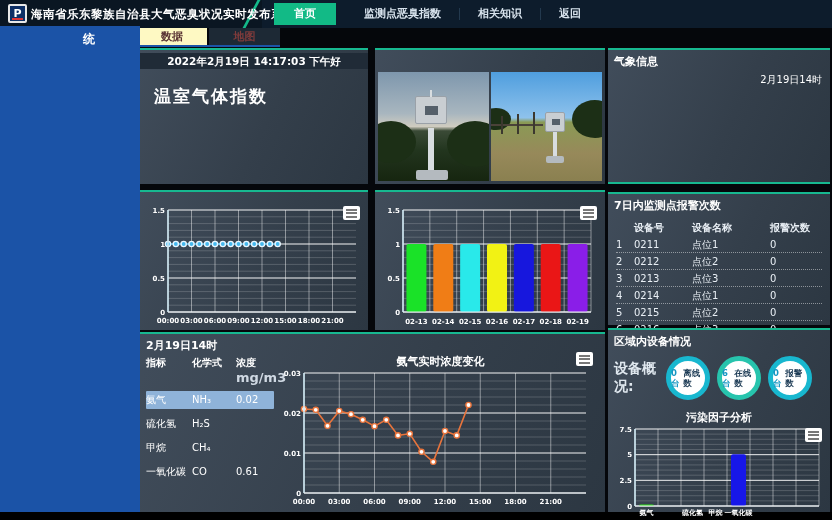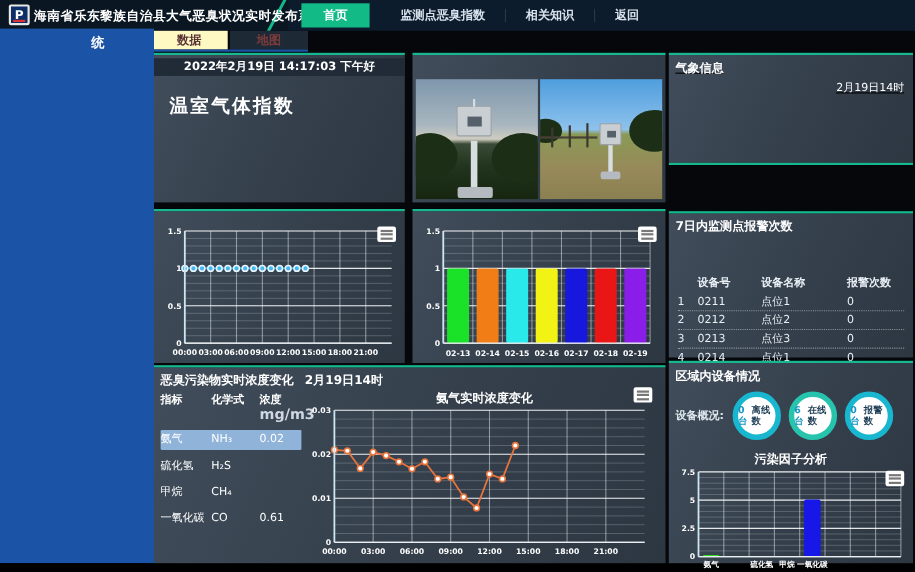--- a/index.html
+++ b/index.html
@@ -51,51 +51,51 @@
   .photo-left  { background:linear-gradient(#7e97ad 0%,#a8b6bf 38%,#cfccc0 50%,#3a4a36 54%,#22351e 72%,#16250f 100%); }
   .photo-right { background:linear-gradient(#4f9ede 0%,#8ec2ec 42%,#8a9a55 46%,#97895a 75%,#8a8050 100%); }
   .dev-box { position:absolute; background:#c9ced2; border:1px solid #9aa1a8; border-radius:2px; }
   .dev-screen { position:absolute; background:#55606a; }
   .dev-pole { position:absolute; background:#d8dde0; }
   .dev-base { position:absolute; background:#b4babf; border-radius:2px; }
   .bush { position:absolute; background:#1c2f16; border-radius:50%; }
   .fence-rail { position:absolute; height:2px; background:#4a4238; }
   .fence-post { position:absolute; width:2px; background:#3c382f; }
 
-  .p-weather { left:608px; top:48px; width:222px; height:102px; border-bottom:2px solid #17b890;text-decoration:underline; }
+  .p-weather { left:608px; top:48px; width:222px; height:136px; border-bottom:2px solid #17b890; }
   .weather-time { color:#fff; font-size:10px; text-align:right; padding:2px 8px; }
 
   .p-chart-a { left:140px; top:190px; width:228px; height:140px; }
   .p-chart-b { left:375px; top:190px; width:230px; height:140px; }
   .chart-mount { position:absolute; left:4px; top:12px; }
   .chart-menu { position:absolute; width:17px; height:14px; background:#fff; border-radius:2px;
                 padding:2.5px 2px; cursor:pointer; }
   .chart-menu i { display:block; height:2px; background:#787878; margin:0 1px 1.5px 1px; }
 
   .p-alarms { left:608px; top:192px; width:222px; height:133px; }
-  .alarm-table { padding:4px 8px 0 8px;margin-top:30px; }
+  .alarm-table { padding:4px 8px 0 8px; }
   .alarm-head, .alarm-row { display:grid; grid-template-columns:18px 58px 1fr 52px; color:#e9eff5;
                             font-size:10px; height:17px; line-height:17px; }
   .alarm-head { font-weight:bold; }
   .alarm-row { border-bottom:1px dotted rgba(255,255,255,0.45); }
 
   .p-pollutants { left:140px; top:332px; width:465px; height:180px; }
   .pp-titlebar { display:flex; gap:10px; }
   .g-left { position:absolute; left:6px; top:22px; width:128px; }
   .pt-head { display:grid; grid-template-columns:46px 44px 38px; color:#fff; font-size:10px; font-weight:bold; }
   .pt-unit { grid-column:3; color:#cfd8e2; font-size:13px; font-weight:bold; }
   .pt-row { display:grid; grid-template-columns:46px 44px 38px; color:#fff; font-size:10px;
             height:18px; line-height:18px; margin-top:6px; border-radius:1px; }
   .pt-row.hl { background:#8fb3d9; }
   .g-chart { position:absolute; left:138px; top:18px; right:2px; bottom:0; }
   .g-chart-title { color:#fff; font-size:11px; font-weight:bold; text-align:center; margin-top:2px; }
 
   .p-devices { left:608px; top:328px; width:222px; height:184px; }
   .overview-row { position:absolute; left:6px; top:26px; right:4px; display:flex; align-items:center; }
-  .overview-label { color:#dfe7ee; font-size:10px; font-weight:bold; width:52px; }
+  .overview-label { color:#dfe7ee; font-size:14px; font-weight:bold; width:52px; }
   .circles { display:flex; gap:7px; }
   .circle { width:44px; height:44px; border-radius:50%; border:5px solid #18b7cf; background:#fff;
             display:flex; align-items:center; justify-content:center; }
   .circle.mid { border-color:#27c4ad;align-items:center; }
   .circle .cnt { color:#1596c2; font-size:8.5px; font-weight:bold; line-height:10px; }
   .circle .lbl { color:#1d3b55; font-size:8.5px; font-weight:bold; line-height:10px; }
   .h-chart-title { position:absolute; left:0; top:80px; width:100%; text-align:center;
                    color:#fff; font-size:11px; font-weight:bold; }
   .h-chart-mount { position:absolute; left:7px; top:95px; }
 
@@ -345,21 +345,20 @@
             <span>0216</span>
             <span>点位3</span>
             <span>0</span>
           </div>
         </div>
     </div>
   </div>
 
   <div class="panel p-pollutants">
     <div class="panel-title pp-titlebar">
-      <span>恶臭污染物实时浓度变化</span>
       <span>2月19日14时</span>
     </div>
     <div class="g-left">
       <div class="pt-head">
         <span>指标</span>
         <span>化学式</span>
         <span>浓度</span>
         <span class="pt-unit">mg/m3</span>
       </div>
       <div id="pollutant-rows">

